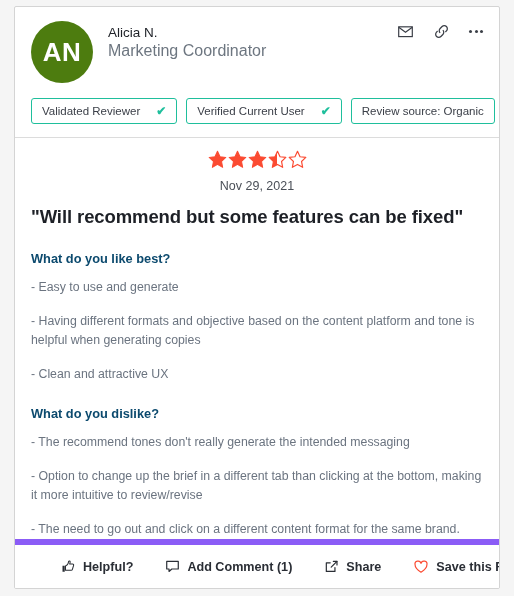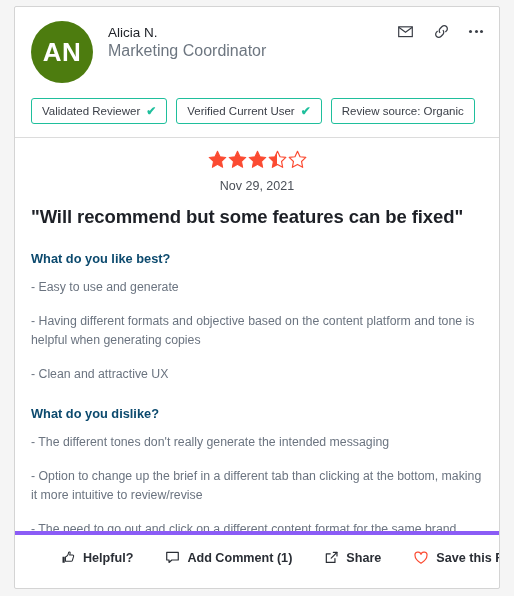--- a/index.html
+++ b/index.html
@@ -109,21 +109,21 @@
     flex-wrap: nowrap;
   }
   .badge {
     border: 1px solid #1fbf9c;
     border-radius: 3px;
     padding: 6px 10px;
     font-size: 11.5px;
     color: #3c4049;
     display: flex;
     align-items: center;
-    gap: 6px;
+    gap: 16px;
     white-space: nowrap;
     cursor: pointer;
     background: #fff;
   }
   .badge .check {
     color: #1fbf9c;
     font-size: 12px;
     font-weight: bold;
     line-height: 1;
   }
@@ -178,23 +178,23 @@
     font-weight: bold;
     color: #2c6a9e;
     cursor: pointer;
   }
   .chev { display: block; }
 
   
   .card-footer {
     position: absolute;
     left: 0;
-    bottom: 8px;
+    bottom: 0;
     width: 100%;
-    border-top: 4px solid #8b5cf6;
+    border-top: 6px solid #8b5cf6;
     height: 49px;
     display: flex;
     align-items: center;
     gap: 32px;
     padding-left: 46px;
     box-sizing: border-box;
     background: #fff;
   }
   .footer-action {
     display: flex;
@@ -291,21 +291,21 @@
 
     <div class="qa-block">
       <div class="qa-question">What do you like best?</div>
       <p class="qa-para">- Easy to use and generate</p>
       <p class="qa-para">- Having different formats and objective based on the content platform and tone is helpful when generating copies</p>
       <p class="qa-para">- Clean and attractive UX</p>
     </div>
 
     <div class="qa-block">
       <div class="qa-question">What do you dislike?</div>
-      <p class="qa-para">- The different tones don't really generate the intended messaging</p>
+      <p class="qa-para">- The recommend tones don't really generate the intended messaging</p>
       <p class="qa-para">- Option to change up the brief in a different tab than clicking at the bottom, making it more intuitive to review/revise</p>
       <p class="qa-para">- The need to go out and click on a different content format for the same brand. Option to have the brand and switch to the different content format for the same brief and brand in one page</p>
     </div>
 
     <div class="show-more">
       <span>Show More</span>
       <svg class="chev" width="13" height="9" viewBox="0 0 14 10">
         <path d="M1 2.2 L7 7.4 L13 2.2" fill="none" stroke="#2c6a9e" stroke-width="2.3" stroke-linecap="round" stroke-linejoin="round"></path>
       </svg>
     </div>

